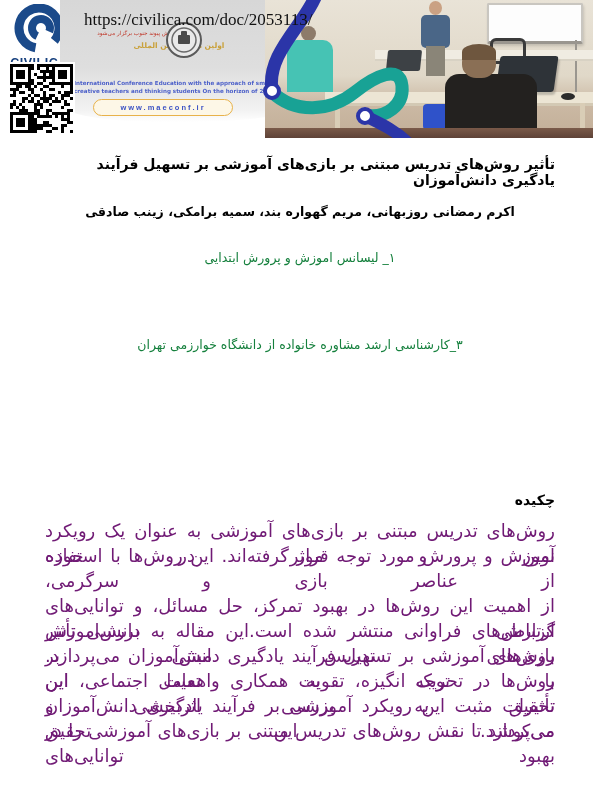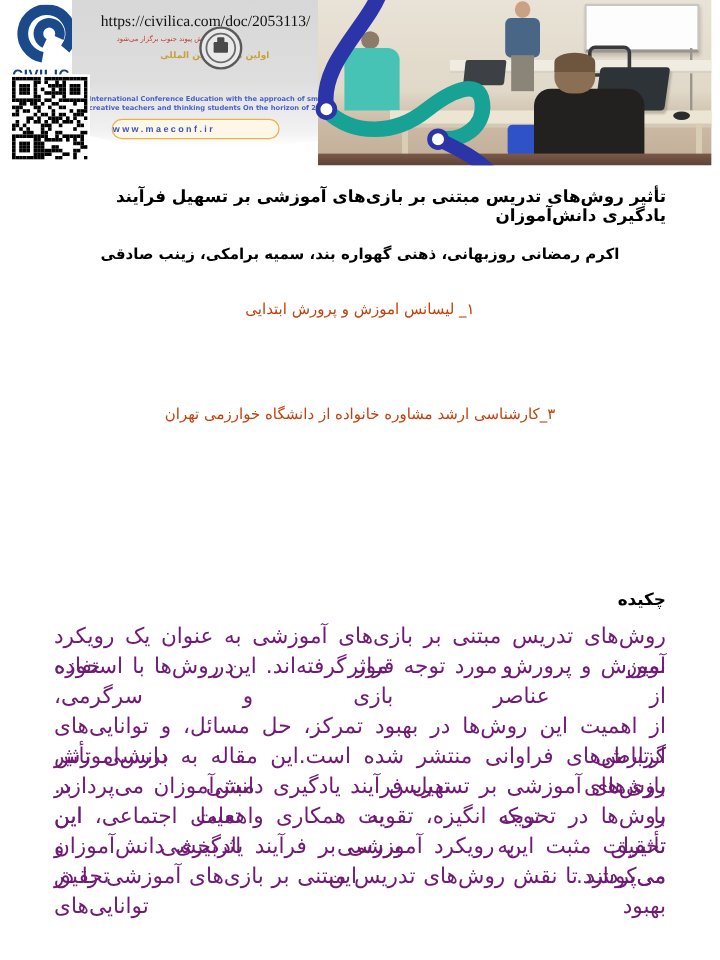--- a/index.html
+++ b/index.html
@@ -3,37 +3,37 @@
 <meta charset="utf-8">
 <style>
   html,body{margin:0;padding:0;background:#fff;}
   .page{position:relative;width:600px;height:800px;background:#fff;overflow:hidden;
         font-family:"DejaVu Sans",sans-serif;}
   
   .logo-block{position:absolute;left:6px;top:4px;width:66px;text-align:center;}
   .logo-text{font-family:"Liberation Sans","DejaVu Sans",sans-serif;font-weight:bold;
              font-size:12.5px;color:#17407e;letter-spacing:.5px;margin-top:-2px;}
   .url{position:absolute;left:84px;top:10px;width:320px;
-       font-family:"Liberation Serif","DejaVu Serif",serif;font-size:13px;color:#111;
+       font-family:"Liberation Serif","DejaVu Serif",serif;font-size:17px;color:#111;
        z-index:30;white-space:nowrap;}
   
   .banner{position:absolute;left:60px;top:0;width:533px;height:138px;overflow:hidden;z-index:5;}
   .banner-left{position:absolute;left:0;top:0;width:260px;height:122px;
                background:linear-gradient(180deg,#d7d7d7 0%,#dedede 55%,#f2f2f2 90%,#ffffff 100%);
                border-bottom-left-radius:40% 18px;border-bottom-right-radius:50% 26px;}
   .red-note{position:absolute;left:25px;top:29px;width:112px;text-align:center;direction:rtl;
             font-size:6px;color:#c0392b;white-space:nowrap;transform:scale(.95);}
   .gold-label{position:absolute;left:50px;top:41px;width:138px;text-align:center;direction:rtl;
               font-size:7.5px;font-weight:bold;color:#c9a13b;white-space:nowrap;}
   .b-en{position:absolute;left:14px;width:182px;text-align:center;direction:ltr;
         font-size:5.6px;font-weight:bold;color:#4b5fc9;white-space:nowrap;}
   .b-en1{top:80px;} .b-en2{top:88px;}
   .site-pill{position:absolute;left:33px;top:99px;width:138px;height:15px;
              background:#fdf7e7;border:1.5px solid #e8b24a;border-radius:9px;
-             line-height:15px;font-size:7.5px;font-weight:bold;
+             text-align:center;line-height:15px;font-size:7.5px;font-weight:bold;
              color:#3b52c4;letter-spacing:2px;font-family:"Liberation Sans",sans-serif;}
   .emblem{position:absolute;left:105px;top:21px;}
   
   .photo{position:absolute;left:205px;top:0;width:328px;height:138px;overflow:hidden;
          background:linear-gradient(180deg,#e9e3d7 0%,#e0d8c8 55%,#cbb9a4 75%,#c2ae97 100%);}
   .photo *{position:absolute;}
   .whiteboard{left:222px;top:3px;width:92px;height:36px;background:#fdfdfd;
               border:2px solid #c9c6c0;border-bottom:3px solid #9a968f;border-radius:2px;
               box-shadow:1px 2px 3px rgba(0,0,0,.15);}
   .cable{left:310px;top:40px;width:2px;height:55px;background:#9a968f;}
@@ -56,21 +56,21 @@
   .floor-strip{left:0;top:128px;width:328px;height:10px;background:linear-gradient(180deg,#7a5a49,#5e4237);}
   .ribbon{position:absolute;left:0;top:0;z-index:8;pointer-events:none;}
   
   .qr{position:absolute;left:8px;top:62px;z-index:20;background:#fff;padding:2px;}
   
   .fa{direction:rtl;}
   .title{position:absolute;left:45px;top:156px;width:510px;text-align:right;
          font-size:14px;font-weight:bold;color:#000;margin:0;}
   .authors{position:absolute;left:45px;top:204px;width:510px;text-align:center;
            font-size:12.5px;font-weight:bold;color:#000;}
-  .affil{position:absolute;left:45px;width:510px;text-align:center;font-size:12.5px;color:#c2410c;}
+  .affil{position:absolute;left:45px;width:510px;text-align:center;font-size:12.5px;color:#15803d;}
   .abstract-h{position:absolute;right:45px;top:492px;font-size:14px;font-weight:bold;color:#000;margin:0;text-align:right;}
   .abs-line{position:absolute;left:45px;width:510px;height:25px;font-size:18px;color:#701a75;
             text-align:justify;text-align-last:justify;white-space:normal;line-height:25px;}
 </style>
 </head>
 <body>
 
 <div class="page">
 
   <div class="logo-block">
@@ -392,21 +392,21 @@
         <rect x="21" y="66" width="3" height="3"></rect>
         <rect x="24" y="66" width="3" height="3"></rect>
         <rect x="36" y="66" width="3" height="3"></rect>
         <rect x="39" y="66" width="3" height="3"></rect>
         <rect x="51" y="66" width="3" height="3"></rect>
         <rect x="60" y="66" width="3" height="3"></rect>
       </g>
   </svg>
 
   <h1 class="title fa">تأثیر روش‌های تدریس مبتنی بر بازی‌های آموزشی بر تسهیل فرآیند یادگیری دانش‌آموزان</h1>
-  <div class="authors fa">اکرم رمضانی روزبهانی، ذهنی گهواره بند، سمیه برامکی، زینب صادقی</div>
+  <div class="authors fa">اکرم رمضانی روزبهانی، مریم گهواره بند، سمیه برامکی، زینب صادقی</div>
 
   <div class="affil fa" style="top:250px">۱_ لیسانس اموزش و پرورش ابتدایی</div>
   <div class="affil fa" style="top:337px">۳_کارشناسی ارشد مشاوره خانواده از دانشگاه خوارزمی تهران</div>
 
   <h2 class="abstract-h fa">چکیده</h2>
 
   <div class="abs-line fa" style="top:518px">روش‌های تدریس مبتنی بر بازی‌های آموزشی به عنوان یک رویکرد نوین و موثر در حوزه</div>
   <div class="abs-line fa" style="top:543px">آموزش و پرورش مورد توجه قرار گرفته‌اند. این روش‌ها با استفاده از عناصر بازی و سرگرمی،</div>
   <div class="abs-line fa" style="top:593px">از اهمیت این روش‌ها در بهبود تمرکز، حل مسائل، و توانایی‌های ارتباطی دانش‌اموزش</div>
   <div class="abs-line fa" style="top:618px">گزارش‌های فراوانی منتشر شده است.این مقاله به بررسی تأثیر روش‌های تدریس مبتنی بر</div>

